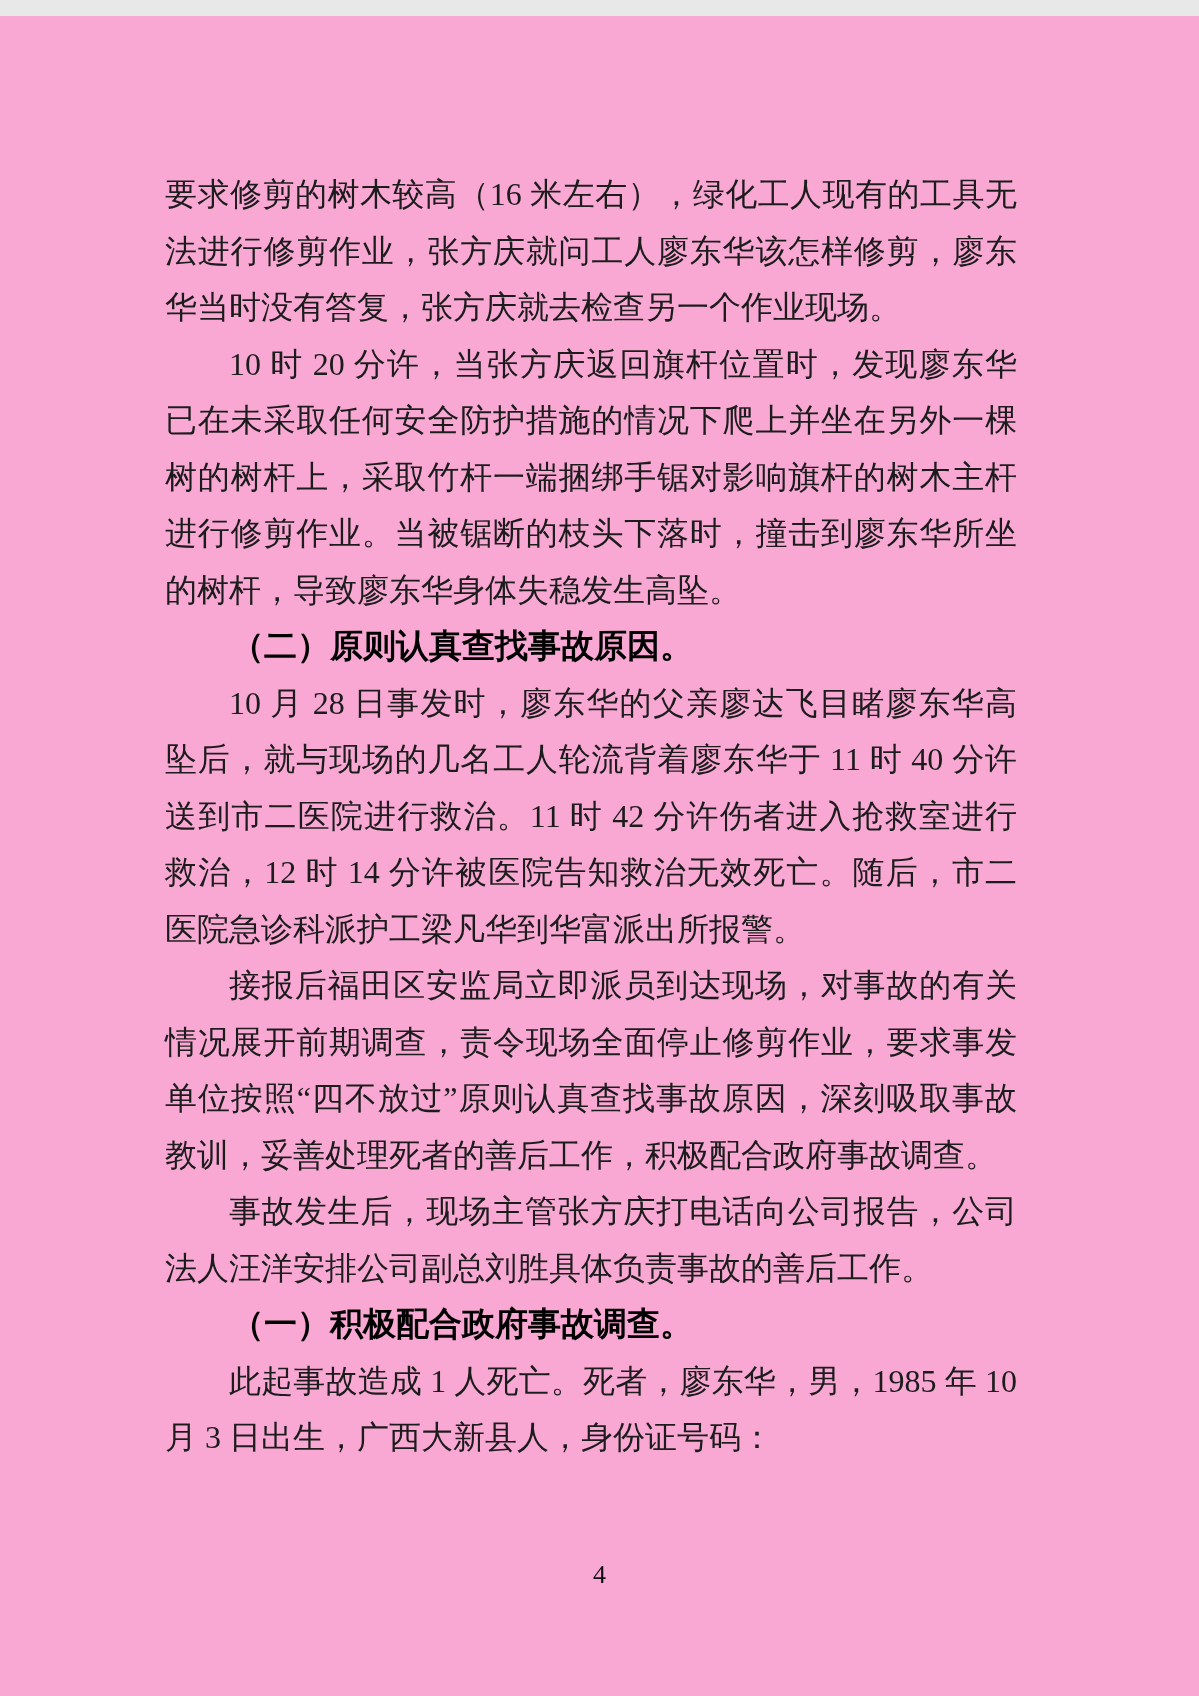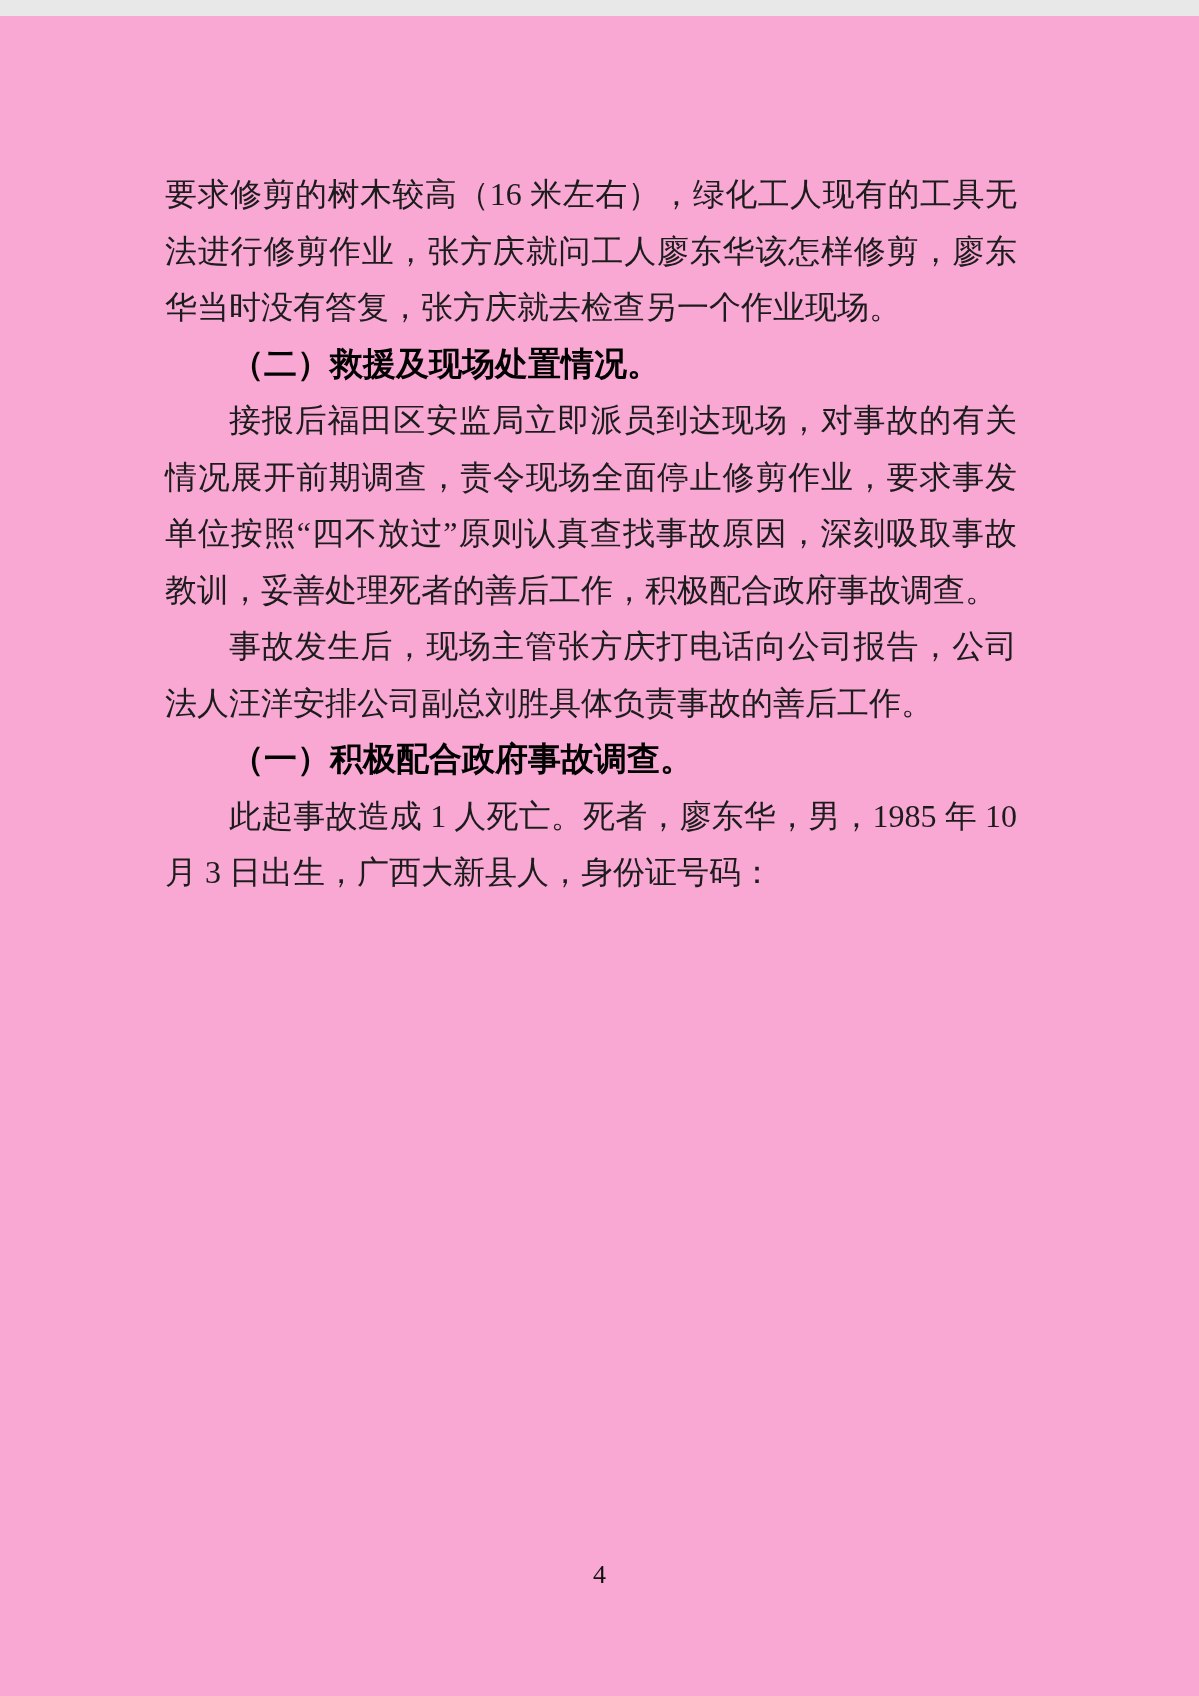--- a/index.html
+++ b/index.html
@@ -54,20 +54,22 @@
     font-family: "Liberation Serif", "DejaVu Serif", serif;
   }
 </style>
 </head>
 <body>
 
 <div class="page">
   <div class="content">
 
   <p class="block body no-indent">要求修剪的树木较高（16 米左右），绿化工人现有的工具无法进行修剪作业，张方庆就问工人廖东华该怎样修剪，廖东华当时没有答复，张方庆就去检查另一个作业现场。</p>
-      <p class="block heading2">（二）救援及现场处置情况。</p>
+      <p class="block body">10 时 20 分许，当张方庆返回旗杆位置时，发现廖东华已在未采取任何安全防护措施的情况下爬上并坐在另外一棵树的树杆上，采取竹杆一端捆绑手锯对影响旗杆的树木主杆进行修剪作业。当被锯断的枝头下落时，撞击到廖东华所坐的树杆，导致廖东华身体失稳发生高坠。</p>
+      <p class="block heading2">（二）原则认真查找事故原因。</p>
+      <p class="block body">10 月 28 日事发时，廖东华的父亲廖达飞目睹廖东华高坠后，就与现场的几名工人轮流背着廖东华于 11 时 40 分许送到市二医院进行救治。11 时 42 分许伤者进入抢救室进行救治，12 时 14 分许被医院告知救治无效死亡。随后，市二医院急诊科派护工梁凡华到华富派出所报警。</p>
       <p class="block body">接报后福田区安监局立即派员到达现场，对事故的有关情况展开前期调查，责令现场全面停止修剪作业，要求事发单位按照“四不放过”原则认真查找事故原因，深刻吸取事故教训，妥善处理死者的善后工作，积极配合政府事故调查。</p>
       <p class="block body">事故发生后，现场主管张方庆打电话向公司报告，公司法人汪洋安排公司副总刘胜具体负责事故的善后工作。</p>
       <p class="block heading2">（一）积极配合政府事故调查。</p>
       <p class="block body">此起事故造成 1 人死亡。死者，廖东华，男，1985 年 10 月 3 日出生，广西大新县人，身份证号码：</p>
     </div>
   <div class="page-number">4</div>
 </div>
 
 </body></html>

